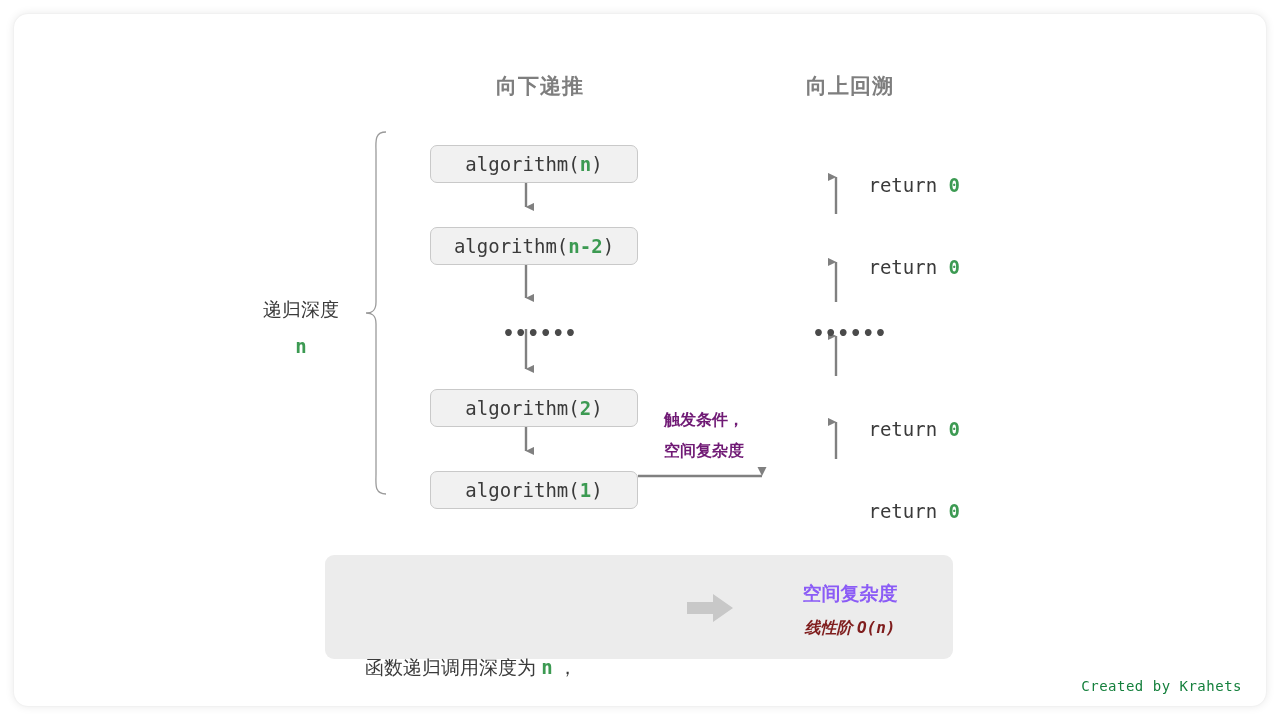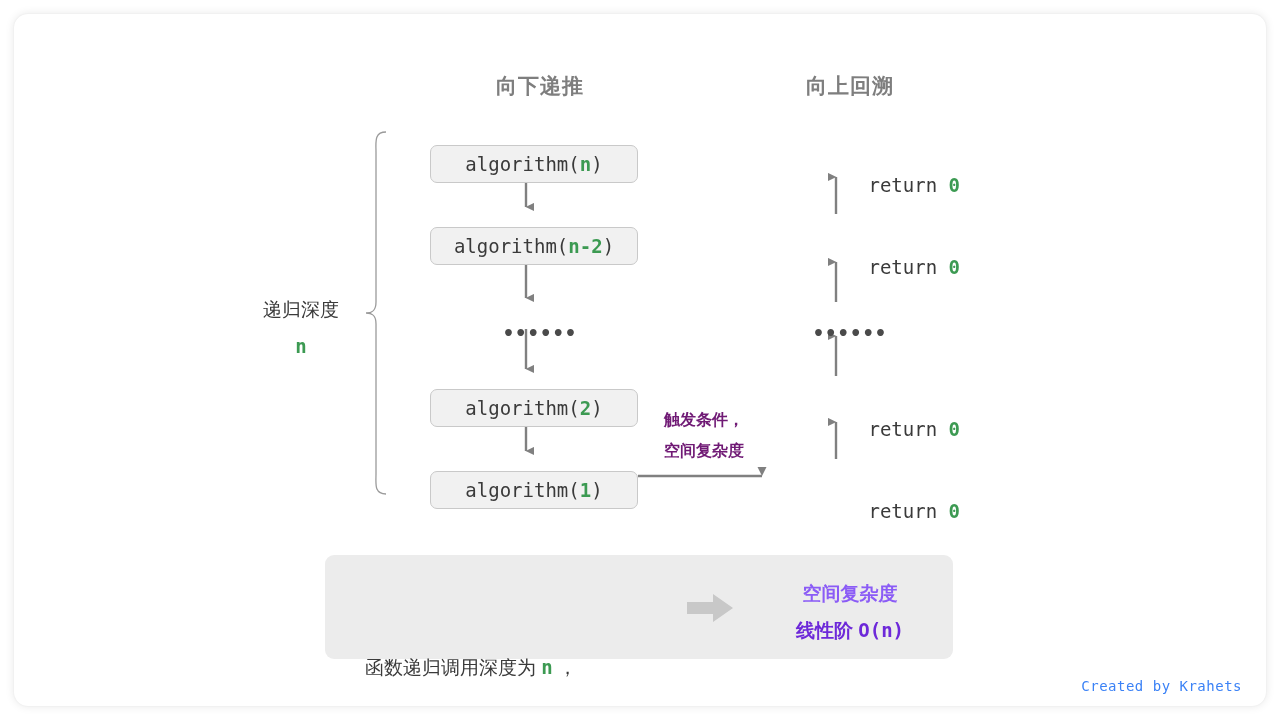--- a/index.html
+++ b/index.html
@@ -176,36 +176,37 @@
     white-space: nowrap;
   }
   #panel-right .title {
     display: block;
     font-size: 19px;
     font-weight: bold;
     color: #8b5cf6;
   }
   #panel-right .value {
     display: block;
-    font-size: 19px;
-    font-weight: bold;
-    color: #6d28d9;
+    font-size: 16px;
+    font-weight: bold;
+    color: #7f1d1d;
+    font-style: italic;
   }
   #panel-right .value .mono {
     font-family: "DejaVu Sans Mono", "Liberation Mono", monospace;
   }
 
   
   #footer {
     position: absolute;
     right: 24px;
     bottom: 12px;
     font-family: "DejaVu Sans Mono", "Liberation Mono", monospace;
     font-size: 14px;
-    color: #3b82f6;
+    color: #15803d;
     letter-spacing: 0.5px;
     white-space: nowrap;
   }
 </style>
 </head>
 <body>
 
 <div id="card">
 
   <div class="col-header" id="header-up">向上回溯</div>

